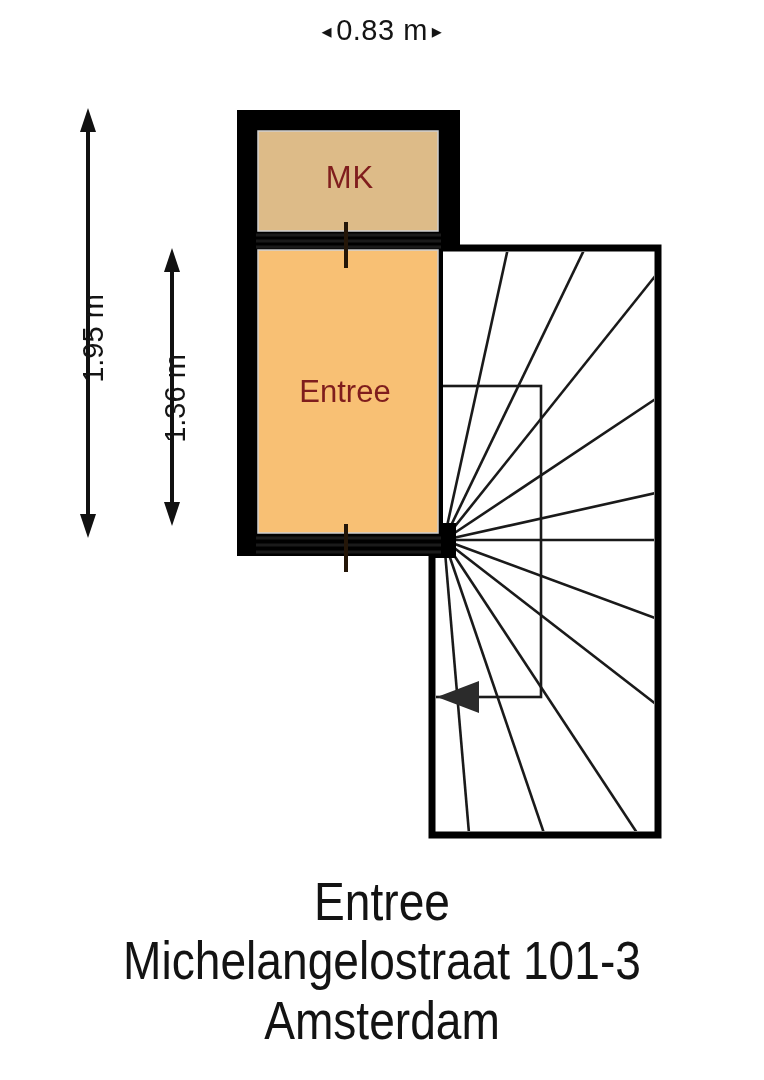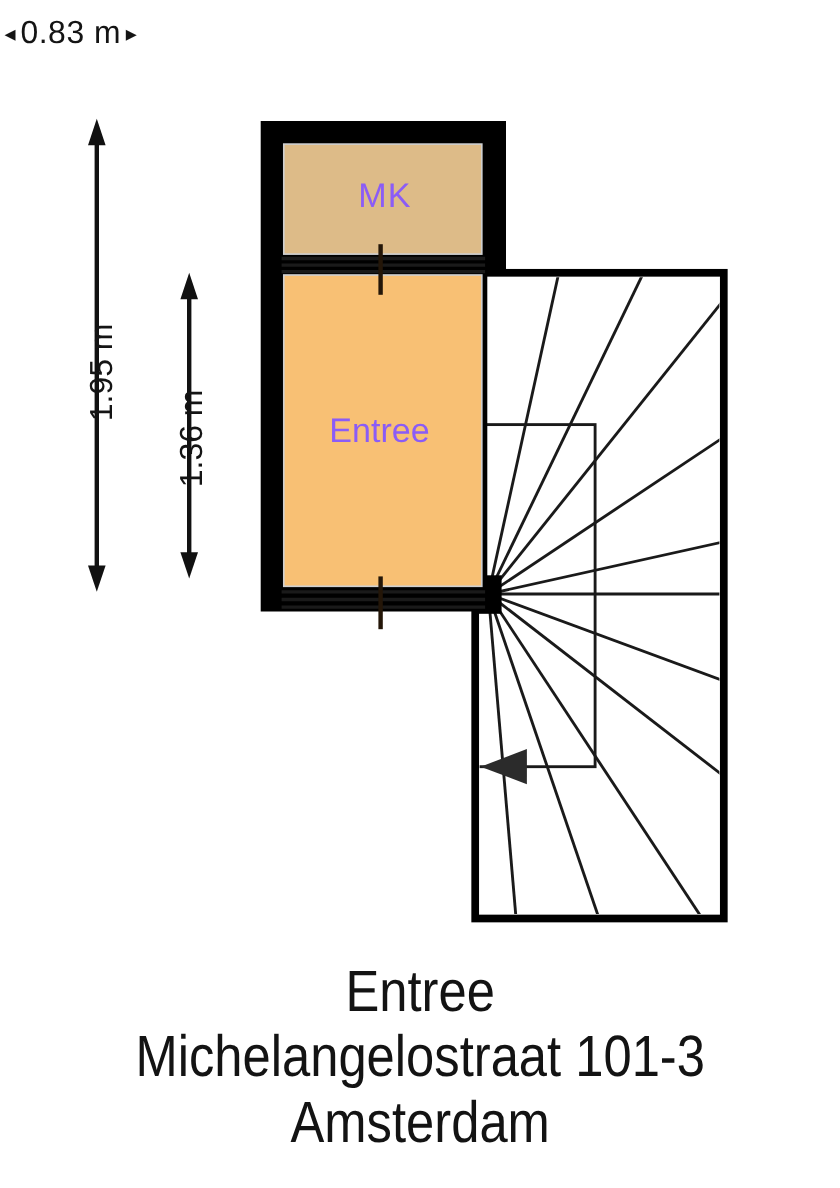--- a/index.html
+++ b/index.html
@@ -30,20 +30,21 @@
     font-weight: 400;
     color: #141414;
     white-space: nowrap;
   }
 
   
   #dim-top-label {
     left: 0;
     top: 14px;
     width: 764px;
+    text-align: center;
     font-size: 29px;
     letter-spacing: 0.5px;
   }
   #dim-top-label .arrow-glyph {
     font-size: 20px;
     vertical-align: 2px;
     padding: 0 4px;
   }
 
   
@@ -62,21 +63,21 @@
   #dim-mid-label {
     left: 75px;
     top: 382px;
     width: 200px;
   }
 
   
   .room-label {
     position: absolute;
     font-family: "Liberation Sans", sans-serif;
-    color: #8b5cf6;
+    color: #7f1d1d;
     text-align: center;
     white-space: nowrap;
   }
   #label-mk {
     left: 255px;
     top: 160px;
     width: 190px;
     font-size: 31px;
     letter-spacing: 1px;
   }

